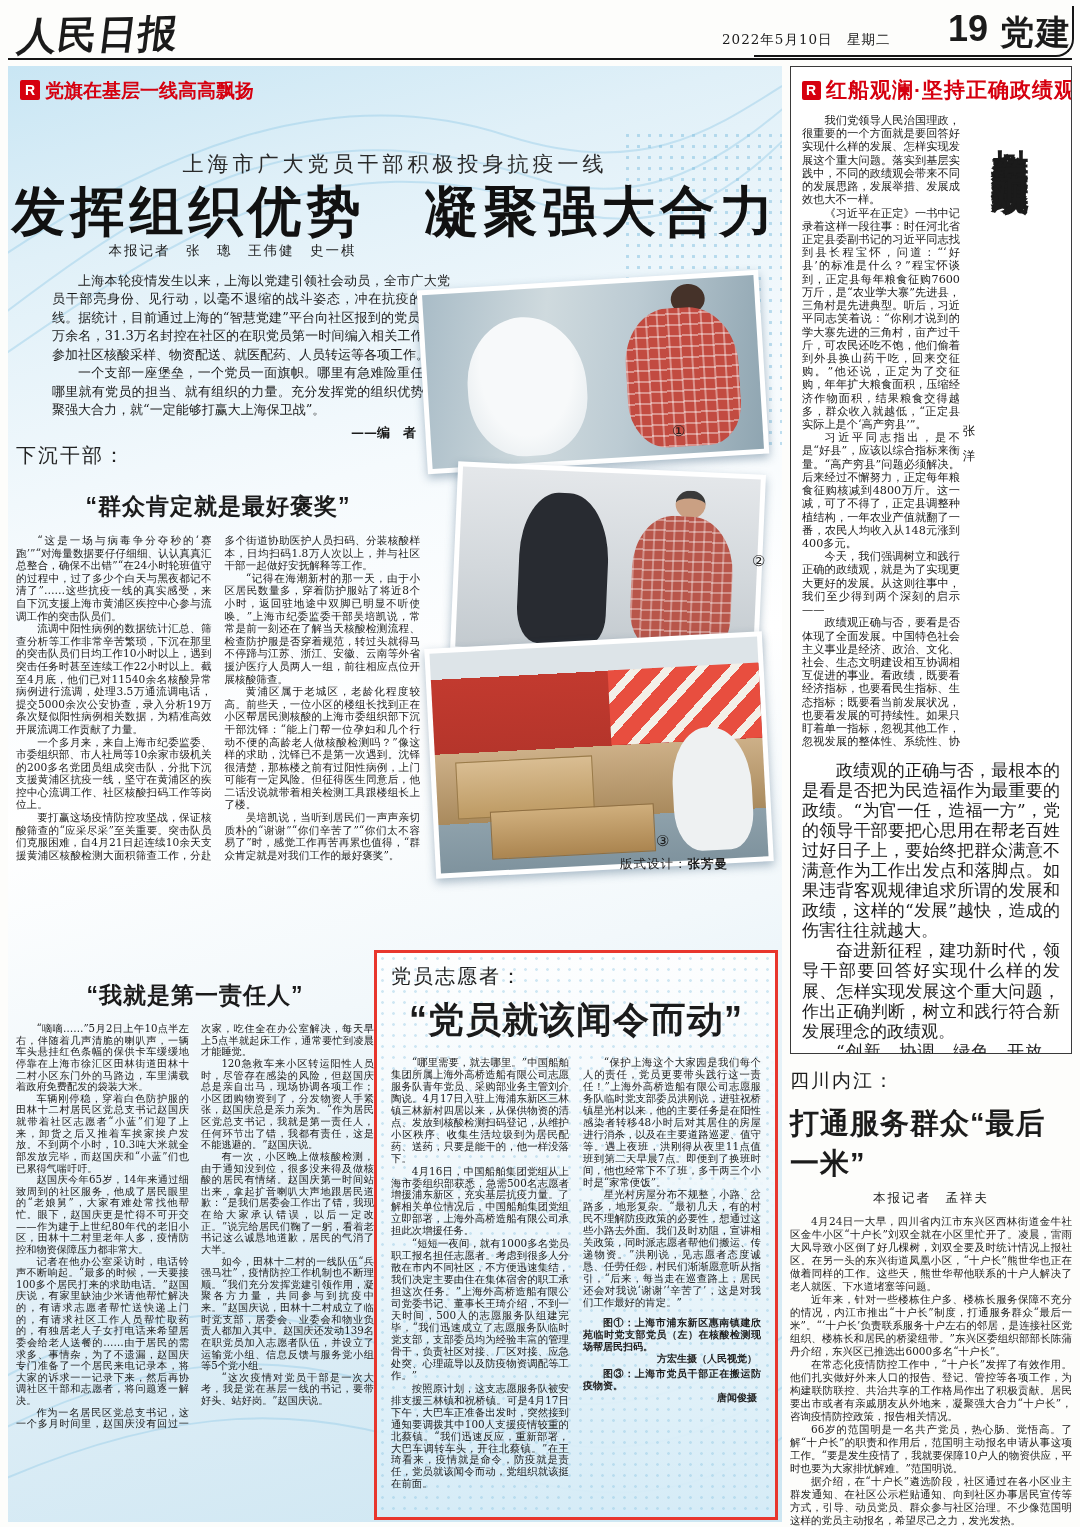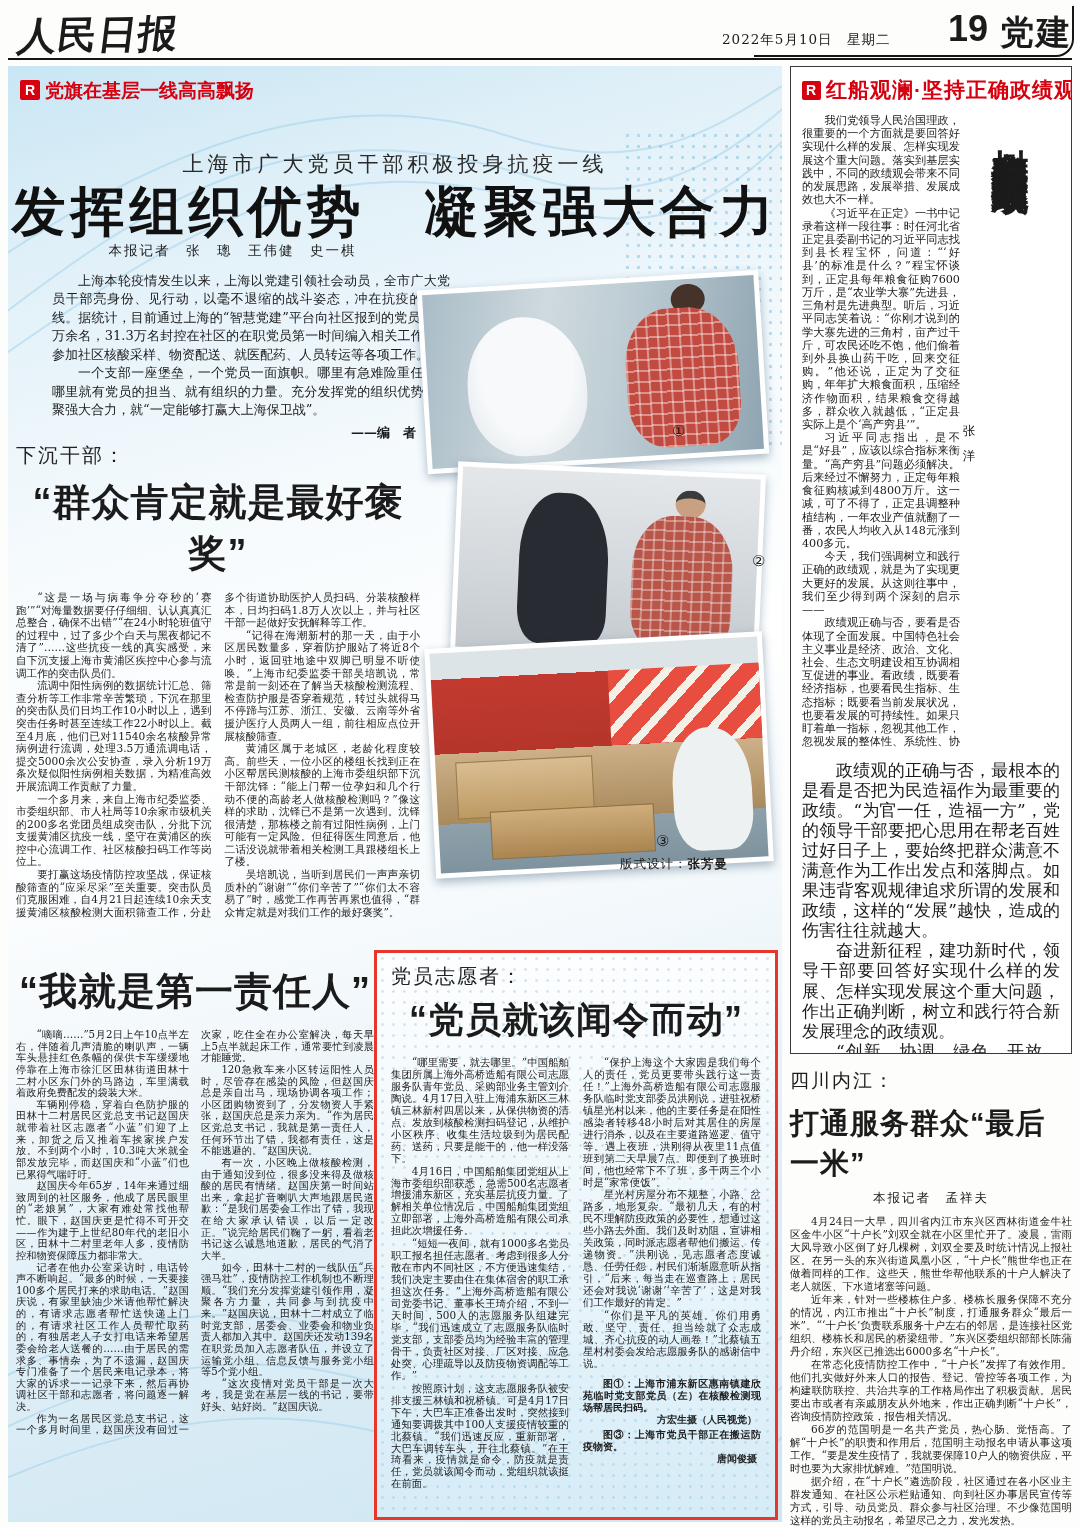--- a/index.html
+++ b/index.html
@@ -35,21 +35,21 @@
             letter-spacing:4px; color:#2a2a2a; font-family:"Liberation Sans","DejaVu Sans",sans-serif; }
   .headline { position:absolute; left:0; top:110px; width:100%; text-align:center; font-size:54px;
               font-weight:900; letter-spacing:5px; font-family:"Liberation Sans","DejaVu Sans",sans-serif; color:#111; }
   .byline { position:absolute; left:0; top:176px; width:58%; text-align:center; font-size:13.5px; letter-spacing:2px; }
 
   .editor-note { position:absolute; left:44px; top:206px; width:398px; font-size:13px; line-height:1.42; }
   .editor-note .para { text-indent:2em; text-align:justify; }
   .editor-note .sign { text-align:right; padding-right:34px; font-weight:bold; margin-top:4px; }
 
   .art-kicker { font-size:20px; letter-spacing:2px; color:#222; }
-  .art-headline { font-size:38px; font-weight:900; letter-spacing:1px; text-align:center; margin:8px 0 12px;
+  .art-headline { font-size:23px; font-weight:900; letter-spacing:1px; text-align:center; margin:22px 0 12px;
                   font-family:"Liberation Sans","DejaVu Sans",sans-serif; }
   .para { text-indent:2em; text-align:justify; }
 
   .sinking { position:absolute; left:8px; top:376px; width:404px; }
   .sinking .cols2 { column-count:2; column-gap:13px; height:348px; overflow:hidden;
                     font-size:10.6px; line-height:1.19; }
 
   
   .photo { position:absolute; background:#fff; padding:5px; box-shadow:0 4px 10px rgba(40,80,110,.38); }
   .ph-in { position:relative; width:100%; height:100%; overflow:hidden; }
@@ -236,21 +236,20 @@
         <p class="para">“哪里需要，就去哪里。”中国船舶集团所属上海外高桥造船有限公司志愿服务队青年党员、采购部业务主管刘介陶说。4月17日入驻上海浦东新区三林镇三林新村四居以来，从保供物资的清点、发放到核酸检测扫码登记，从维护小区秩序、收集生活垃圾到为居民配药、送药，只要是能干的，他一样没落下。</p>
             <p class="para">4月16日，中国船舶集团党组从上海市委组织部获悉，急需500名志愿者增援浦东新区，充实基层抗疫力量。了解相关单位情况后，中国船舶集团党组立即部署，上海外高桥造船有限公司承担此次增援任务。</p>
             <p class="para">“短短一夜间，就有1000多名党员职工报名担任志愿者。考虑到很多人分散在市内不同社区，不方便迅速集结，我们决定主要由住在集体宿舍的职工承担这次任务。”上海外高桥造船有限公司党委书记、董事长王琦介绍，不到一天时间，500人的志愿服务队组建完毕，“我们迅速成立了志愿服务队临时党支部，支部委员均为经验丰富的管理骨干，负责社区对接、厂区对接、应急处突、心理疏导以及防疫物资调配等工作。”</p>
             <p class="para">按照原计划，这支志愿服务队被安排支援三林镇和祝桥镇。可是4月17日下午，大巴车正准备出发时，突然接到通知要调拨其中100人支援疫情较重的北蔡镇。“我们迅速反应，重新部署，大巴车调转车头，开往北蔡镇。”在王琦看来，疫情就是命令，防疫就是责任，党员就该闻令而动，党组织就该挺在前面。</p>
           </div>
         <div class="vcol">
           <div>
 
           <p class="para">“保护上海这个大家园是我们每个人的责任，党员更要带头践行这一责任！”上海外高桥造船有限公司志愿服务队临时党支部委员洪刚说，进驻祝桥镇星光村以来，他的主要任务是在阳性感染者转移48小时后对其居住的房屋进行消杀，以及在主要道路巡逻、值守等。遇上夜班，洪刚得从夜里11点值班到第二天早晨7点。即便到了换班时间，他也经常下不了班，多干两三个小时是“家常便饭”。</p>
               <p class="para">星光村房屋分布不规整，小路、岔路多，地形复杂。“最初几天，有的村民不理解防疫政策的必要性，想通过这些小路去外面。我们及时劝阻，宣讲相关政策，同时派志愿者帮他们搬运、传递物资。”洪刚说，见志愿者态度诚恳、任劳任怨，村民们渐渐愿意听从指引，“后来，每当走在巡查路上，居民还会对我说‘谢谢’‘辛苦了’，这是对我们工作最好的肯定。”</p>
-              <p class="para">“你们是平凡的英雄。你们用勇敢、坚守、责任、担当绘就了众志成城、齐心抗疫的动人画卷！”北蔡镇五星村村委会发给志愿服务队的感谢信中说。</p>
             </div>
           <div class="caps">
 
               <div class="cap">
                 <p class="cap-t">图①：上海市浦东新区惠南镇建欣苑临时党支部党员（左）在核酸检测现场帮居民扫码。</p>
                 <p class="cap-c">方宏生摄（人民视觉）</p>
               </div>
 
 
               <div class="cap">
@@ -292,20 +291,20 @@
     </section>
 
     <article class="neijiang">
       <div class="nj-kicker">四川内江：</div>
       <h2 class="nj-headline">打通服务群众“最后一米”</h2>
       <div class="nj-byline">本报记者　孟祥夫</div>
       <div class="nj-body">
 
       <p class="para">4月24日一大早，四川省内江市东兴区西林街道金牛社区金牛小区“十户长”刘双全就在小区里忙开了。凌晨，雷雨大风导致小区倒了好几棵树，刘双全要及时统计情况上报社区。在另一头的东兴街道凤凰小区，“十户长”熊世华也正在做着同样的工作。这些天，熊世华帮他联系的十户人解决了老人就医、下水道堵塞等问题。</p>
           <p class="para">近年来，针对一些楼栋住户多、楼栋长服务保障不充分的情况，内江市推出“十户长”制度，打通服务群众“最后一米”。“‘十户长’负责联系服务十户左右的邻居，是连接社区党组织、楼栋长和居民的桥梁纽带。”东兴区委组织部部长陈蒲丹介绍，东兴区已推选出6000多名“十户长”。</p>
-          <p class="para">在常态化疫情防控工作中，“十户长”发挥了有效作用。他们扎实做好外来人口的报告、登记、管控等各项工作，为构建联防联控、共治共享的工作格局作出了积极贡献。居民要出市或者有亲戚朋友从外地来，作出正确判断“十户长”，咨询疫情防控政策，报告相关情况。</p>
+          <p class="para">在常态化疫情防控工作中，“十户长”发挥了有效作用。他们扎实做好外来人口的报告、登记、管控等各项工作，为构建联防联控、共治共享的工作格局作出了积极贡献。居民要出市或者有亲戚朋友从外地来，凝聚强大合力“十户长”，咨询疫情防控政策，报告相关情况。</p>
           <p class="para">66岁的范国明是一名共产党员，热心肠、觉悟高。了解“十户长”的职责和作用后，范国明主动报名申请从事这项工作。“要是发生疫情了，我就要保障10户人的物资供应，平时也要为大家排忧解难。”范国明说。</p>
           <p class="para">据介绍，在“十户长”遴选阶段，社区通过在各小区业主群发通知、在社区公示栏贴通知、向到社区办事居民宣传等方式，引导、动员党员、群众参与社区治理。不少像范国明这样的党员主动报名，希望尽己之力，发光发热。</p>
         </div>
     </article>
   </aside>
 
 </div>
 
 </body></html>

